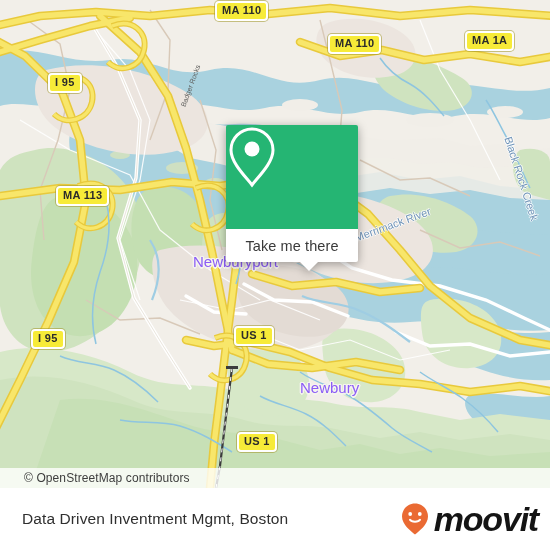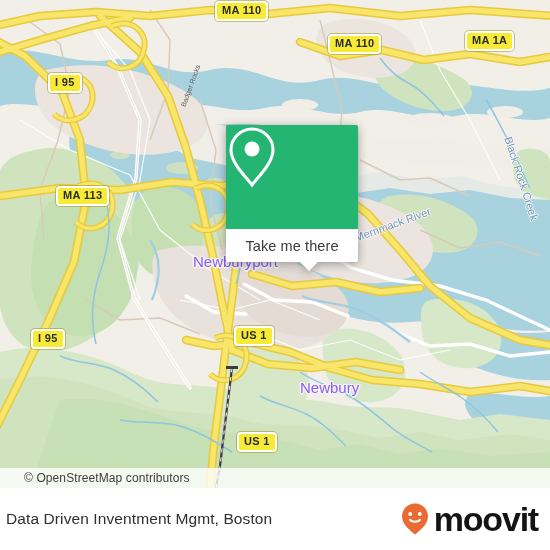--- a/index.html
+++ b/index.html
@@ -87,25 +87,25 @@
   .attrib span{
     font-size:12px;color:#3d3d3d;padding-left:24px;letter-spacing:.1px;
   }
 
   
   .footer{
     position:absolute;left:0;top:488px;width:550px;height:62px;
     background:#ffffff;display:flex;align-items:center;
   }
   .footer-title{
-    font-size:15.5px;color:#2f2f2f;padding-left:6px;white-space:nowrap;letter-spacing:.1px;
+    font-size:15.5px;color:#2f2f2f;padding-left:22px;white-space:nowrap;letter-spacing:.1px;
   }
   .logo{
     position:absolute;right:12px;top:50%;transform:translateY(-50%);
-    display:flex;align-items:center;
+    display:flex;align-items:center;font-style:italic;
   }
   .logo-word{
     font-size:34px;font-weight:bold;color:#141414;letter-spacing:-1.2px;
     line-height:34px;margin-left:2px;
   }
 </style>
 </head>
 <body>
 
 <div class="screen">

